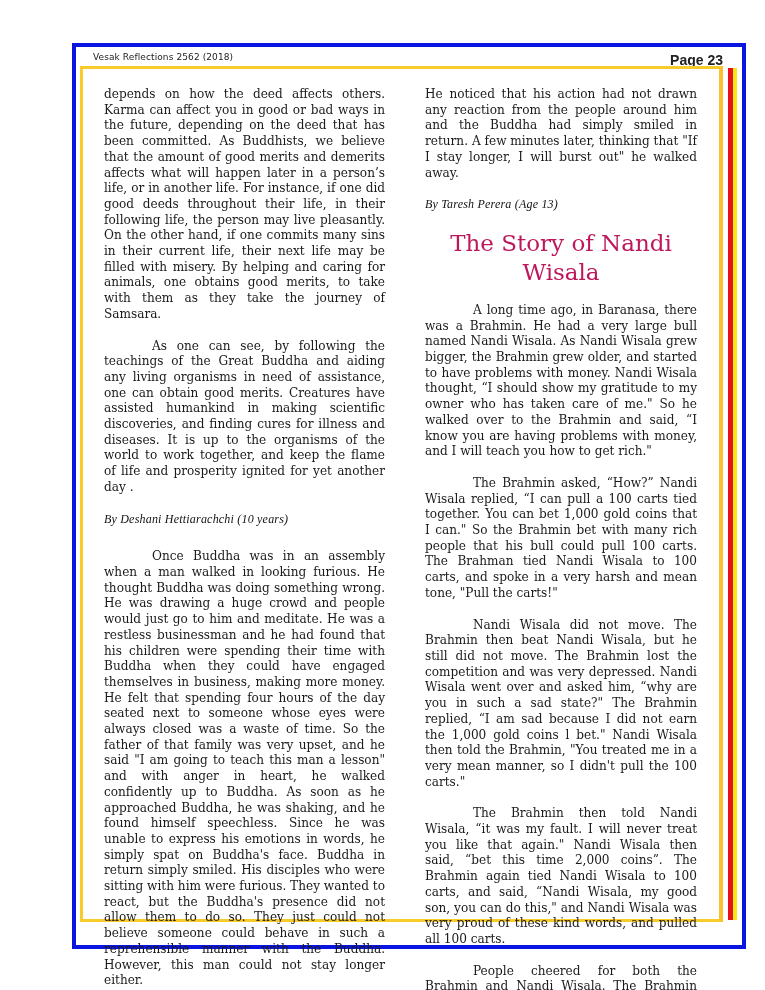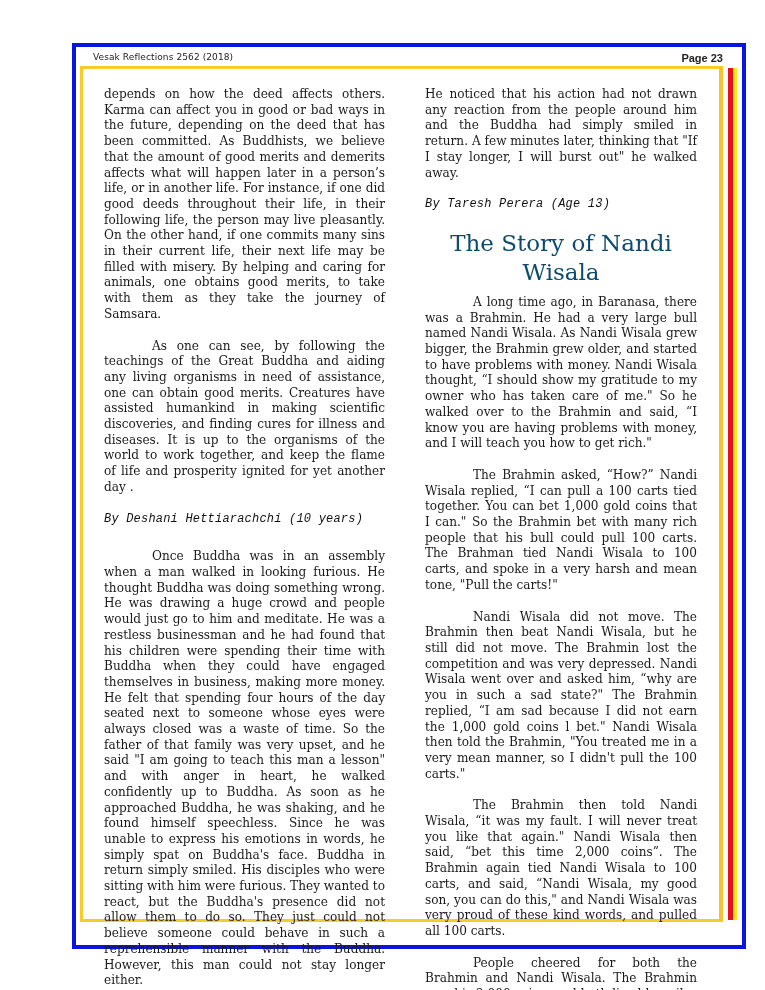--- a/index.html
+++ b/index.html
@@ -11,41 +11,41 @@
     }
     .stripe { position: absolute; top: 68px; height: 852px; }
     .stripe-red { left: 728px; width: 5px; background: #e8101a; }
     .stripe-yellow { left: 733px; width: 4px; background: #f8e81a; }
 
     .running-header {
       position: absolute; left: 87px; top: 51px; width: 636px; height: 14px;
       font-family: "DejaVu Sans", sans-serif; font-size: 9px; color: #222;
     }
     .running-header .pub { position: absolute; left: 6px; top: 1px; letter-spacing: 0.1px; }
-    .running-header .page { position: absolute; right: 0; top: 1px; font-family: "Liberation Sans", sans-serif; font-weight: bold; font-size: 11px; }
+    .running-header .page { position: absolute; right: 0; top: 1px; font-family: "Liberation Sans", sans-serif; font-weight: bold; font-size: 14px; }
 
     .content-box {
       position: absolute; left: 80px; top: 66px; width: 636px; height: 850px;
       border: 3px solid #f7cb2a; border-right-width: 4px; border-right-color: #fbc02d;
       background: #ffffff;
     }
 
     .col { position: absolute; top: 2px; font-family: "DejaVu Serif", serif; font-size: 12.1px; line-height: 15.7px; color: #1a1a1a; }
     .col-left { left: 5px; width: 313px; }
     .col-right { left: 326px; width: 304px; }
 
     .col p { margin: 16px; text-align: justify; }
     .indent { text-indent: 48px; }
     .byline {
-      font-family: Liberation Mono, monospace; font-style: italic; font-size: 12px;
+      font-family: Liberation Serif, serif; font-style: italic; font-size: 12px;
       text-align: center; color: #111; margin: 0; letter-spacing: 0.2px;
     }
     .story-title {
-      font-family: "DejaVu Serif", serif; color: #0c4a6e; font-size: 23px;
-      line-height: 29px; text-align: center; margin: 8px; font-weight: normal;
+      font-family: "DejaVu Serif", serif; color: #be185d; font-size: 23px;
+      line-height: 29px; text-align: center; margin: 16px; font-weight: normal;
     }
   </style>
 </head>
 <body>
 
 <div class="frame-outer"></div>
 <div class="stripe stripe-red"></div>
 <div class="stripe stripe-yellow"></div>
 
 <div class="running-header">

